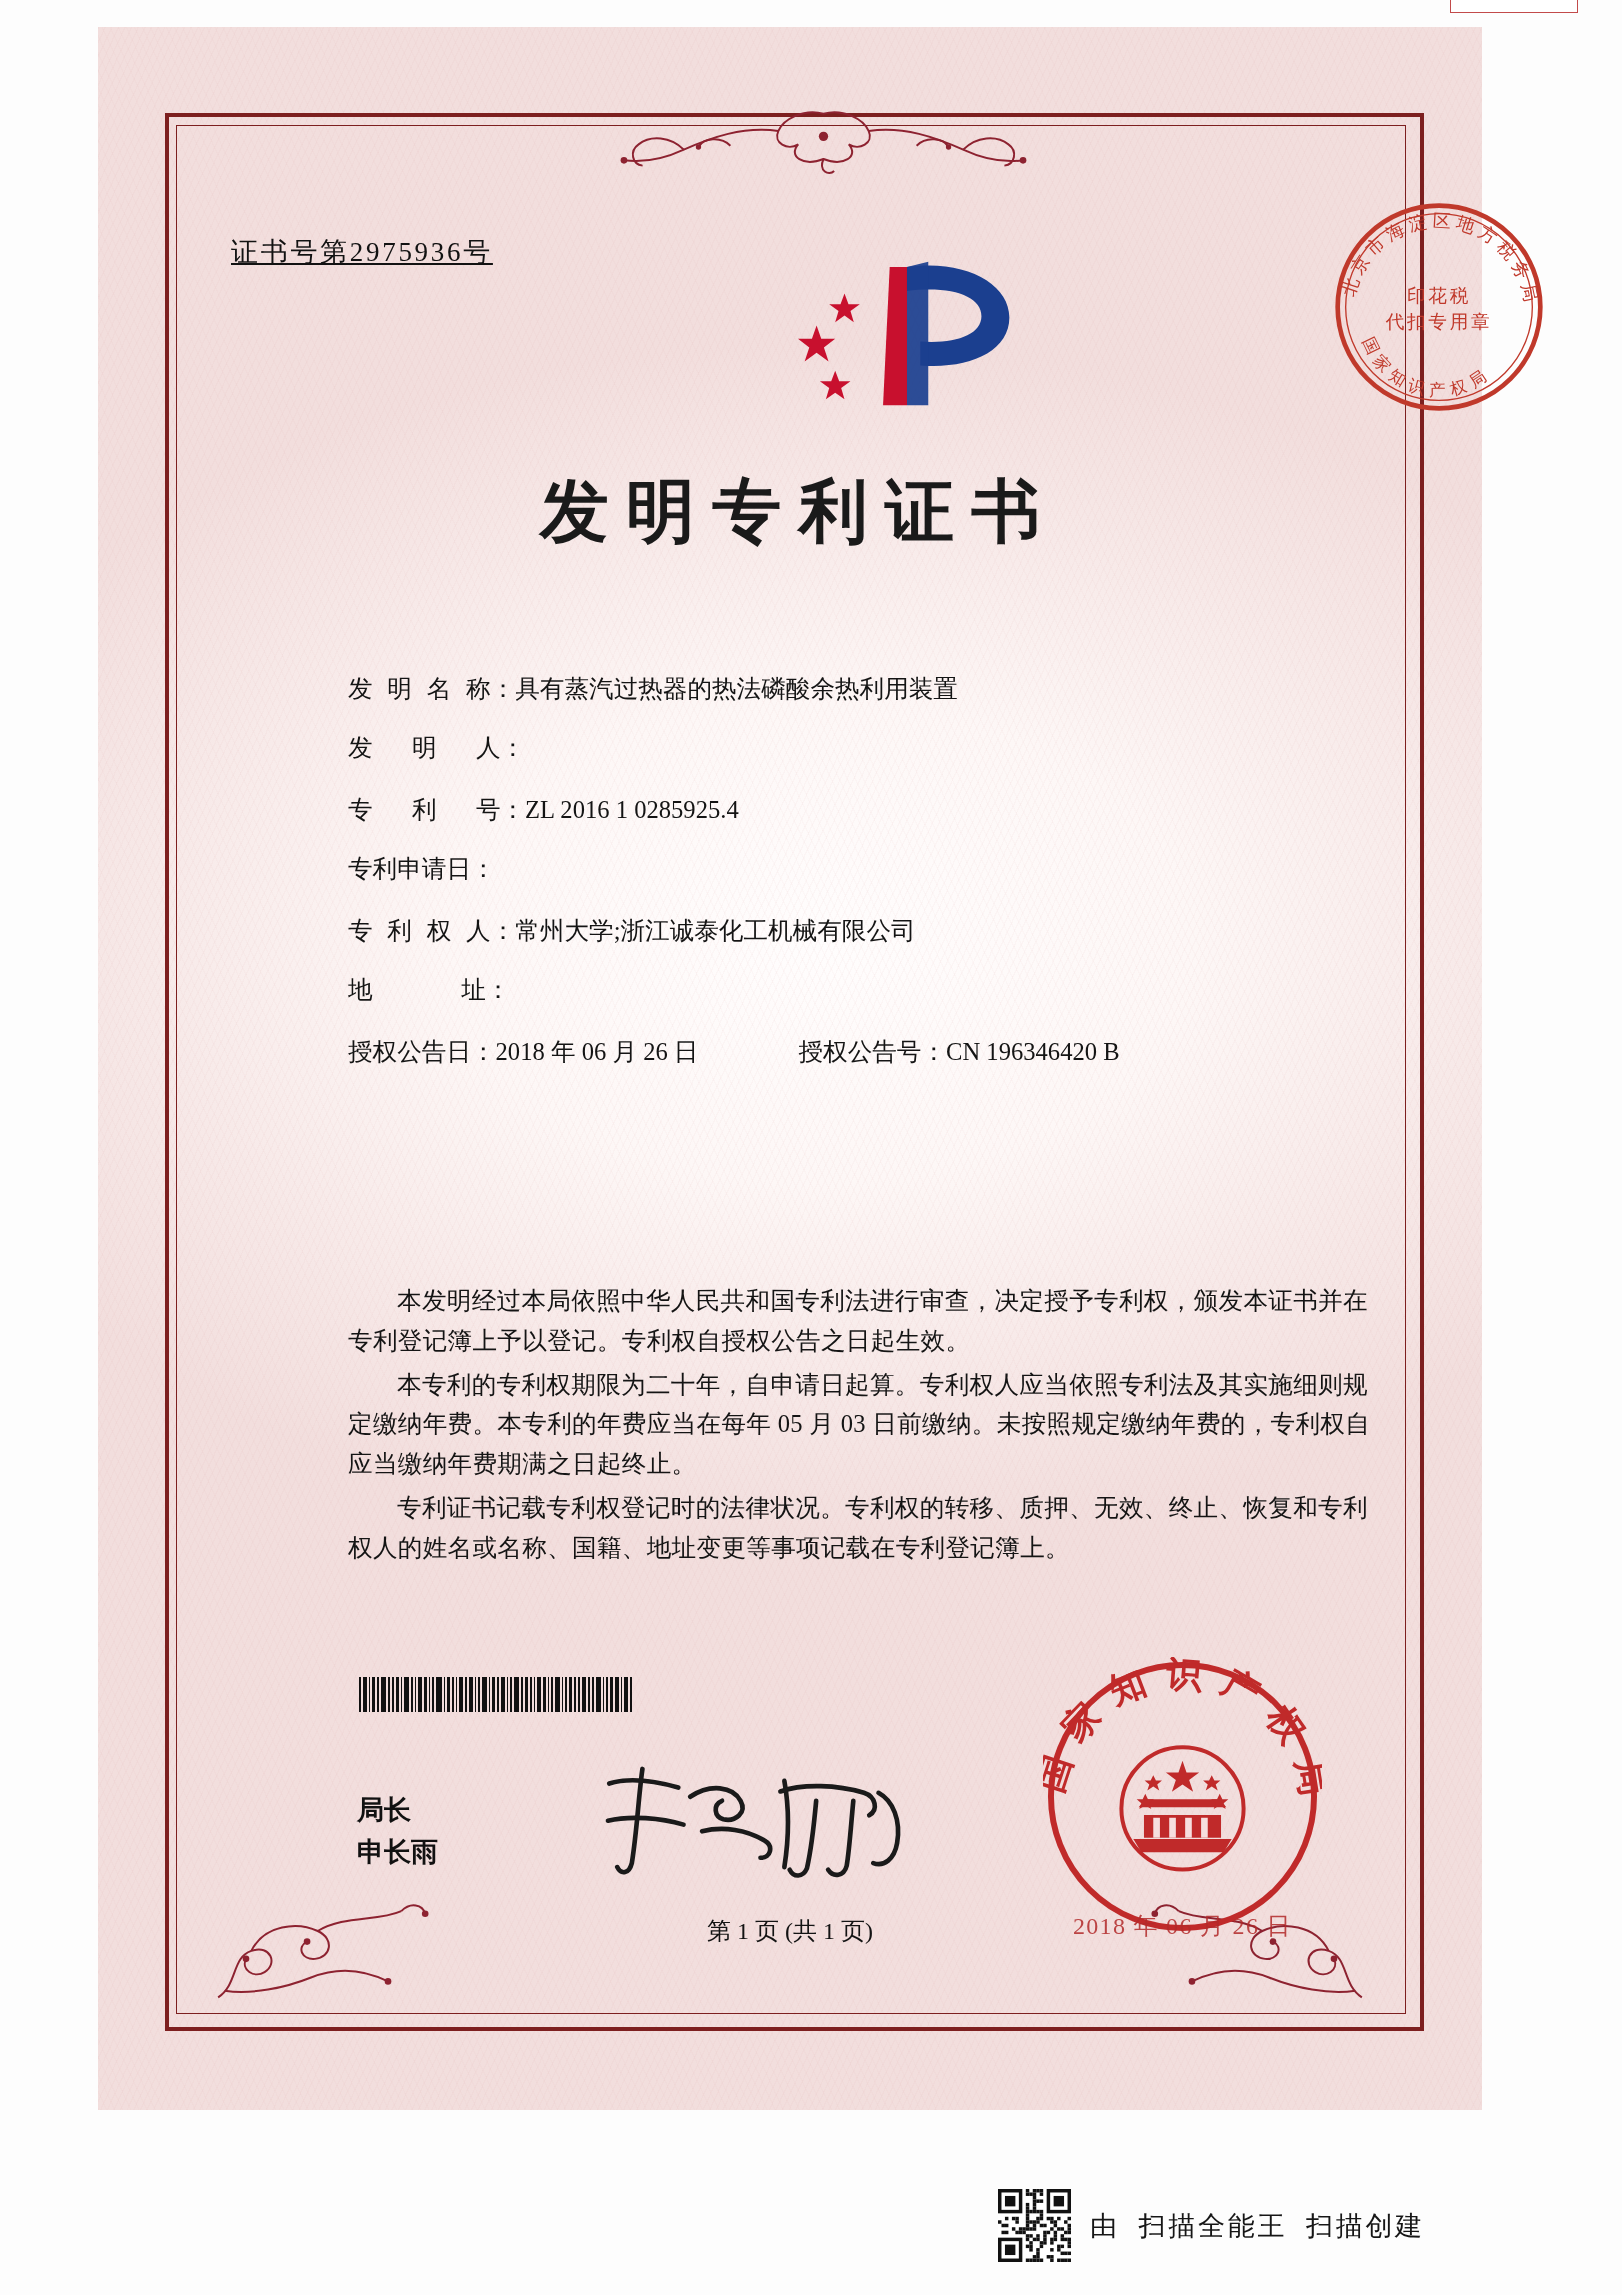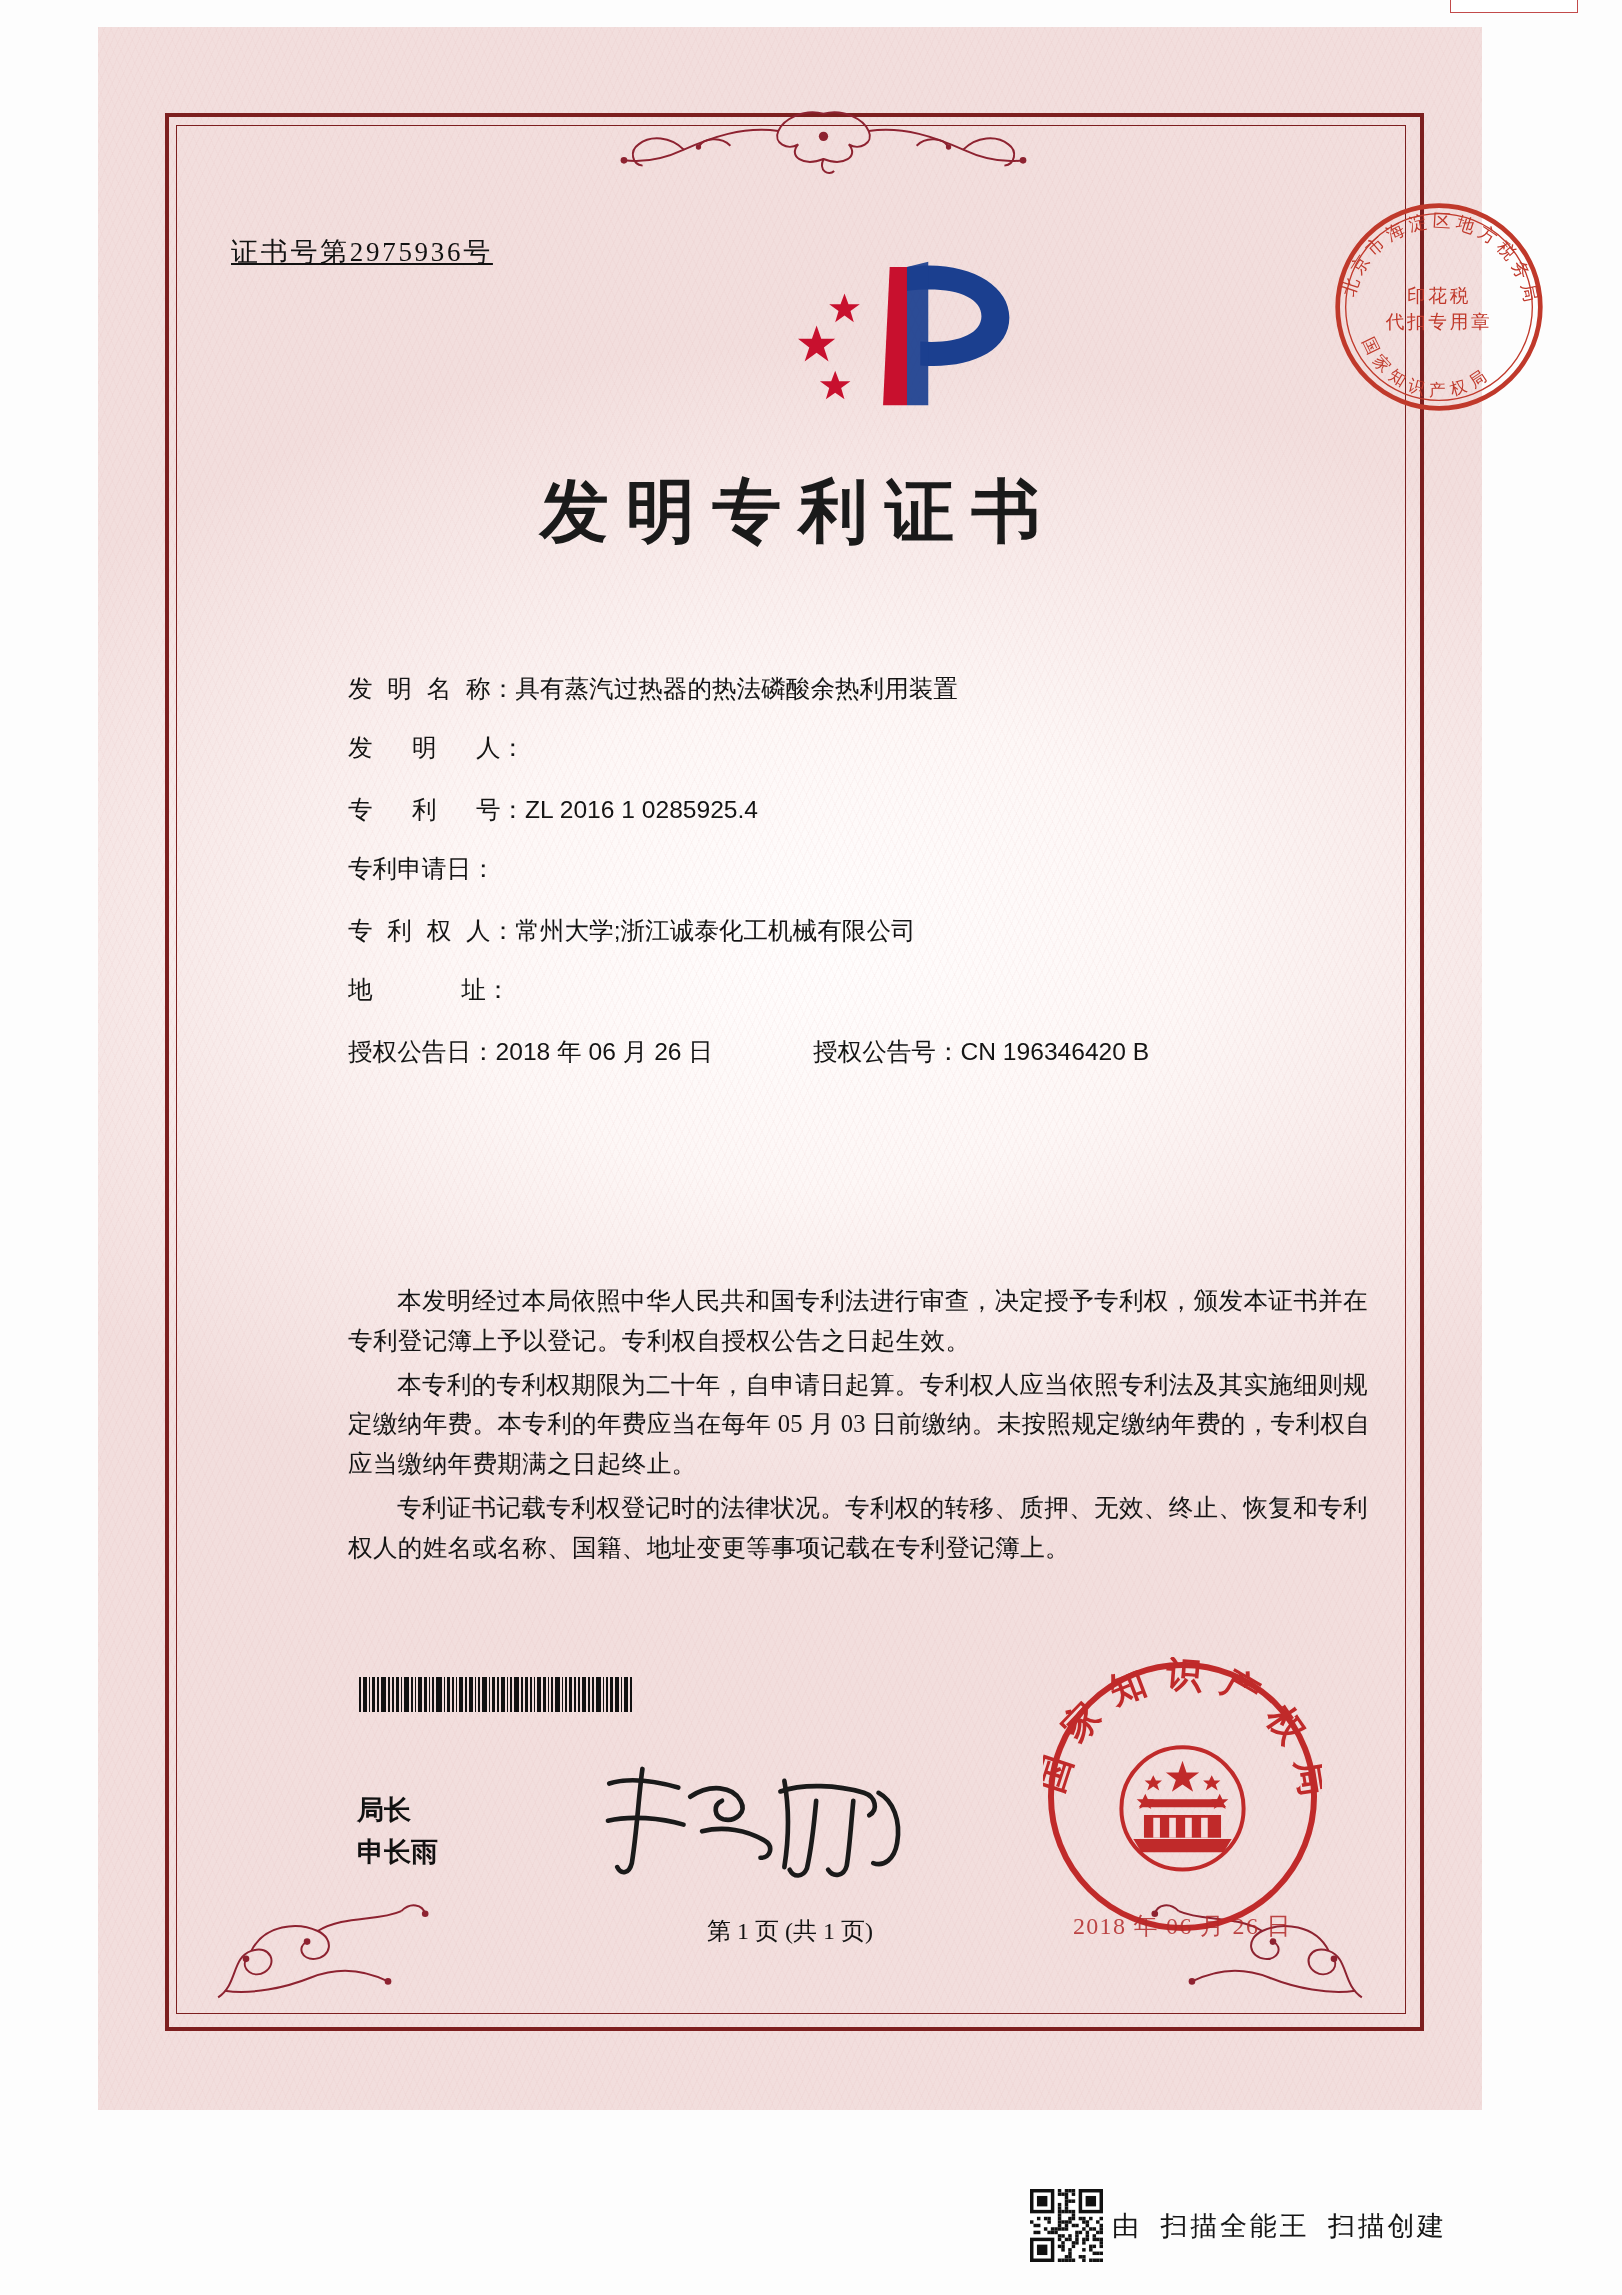--- a/index.html
+++ b/index.html
@@ -113,21 +113,21 @@
     align-items: baseline;
     margin-bottom: 25px;
     line-height: 1.4;
   }
   .field-label {
     white-space: pre;
     font-family: Liberation Mono, monospace;
     flex: 0 0 auto;
   }
   .field-value {
-    font-family: Liberation Sans, sans-serif;
+    font-family: Liberation Serif, serif;
     flex: 1 1 auto;
   }
   .field-row.dual .field-value { flex: 0 0 auto; }
   .gap-col { width: 100px; flex: 0 0 auto; }
 
   
   .paragraphs {
     position: absolute;
     left: 250px;
     top: 1254px;
@@ -204,25 +204,25 @@
     top: 1888px;
     text-align: center;
     font-size: 24px;
     color: #131313;
     font-family: "Liberation Serif", serif;
   }
 
   
   .scan-wm {
     position: absolute;
-    left: 1030px;
+    left: 998px;
     top: 2189px;
     display: flex;
     align-items: center;
-    gap: 9px;
+    gap: 19px;
     justify-content: center;
   }
   .qr {
     width: 73px; height: 73px;
     background: #fff;
   }
   .scan-text {
     font-size: 27px;
     color: #161616;
     letter-spacing: 2.7px;

